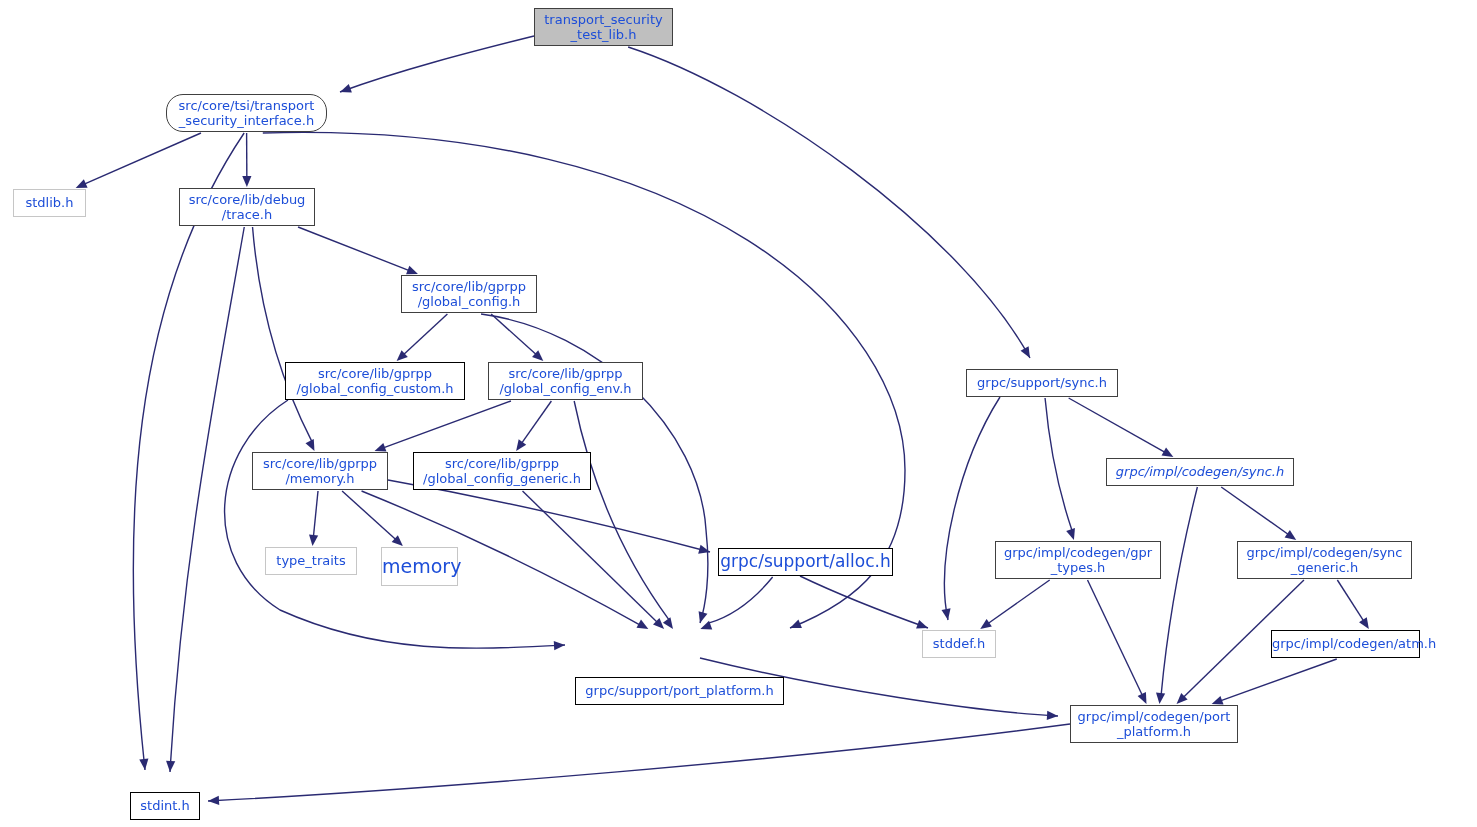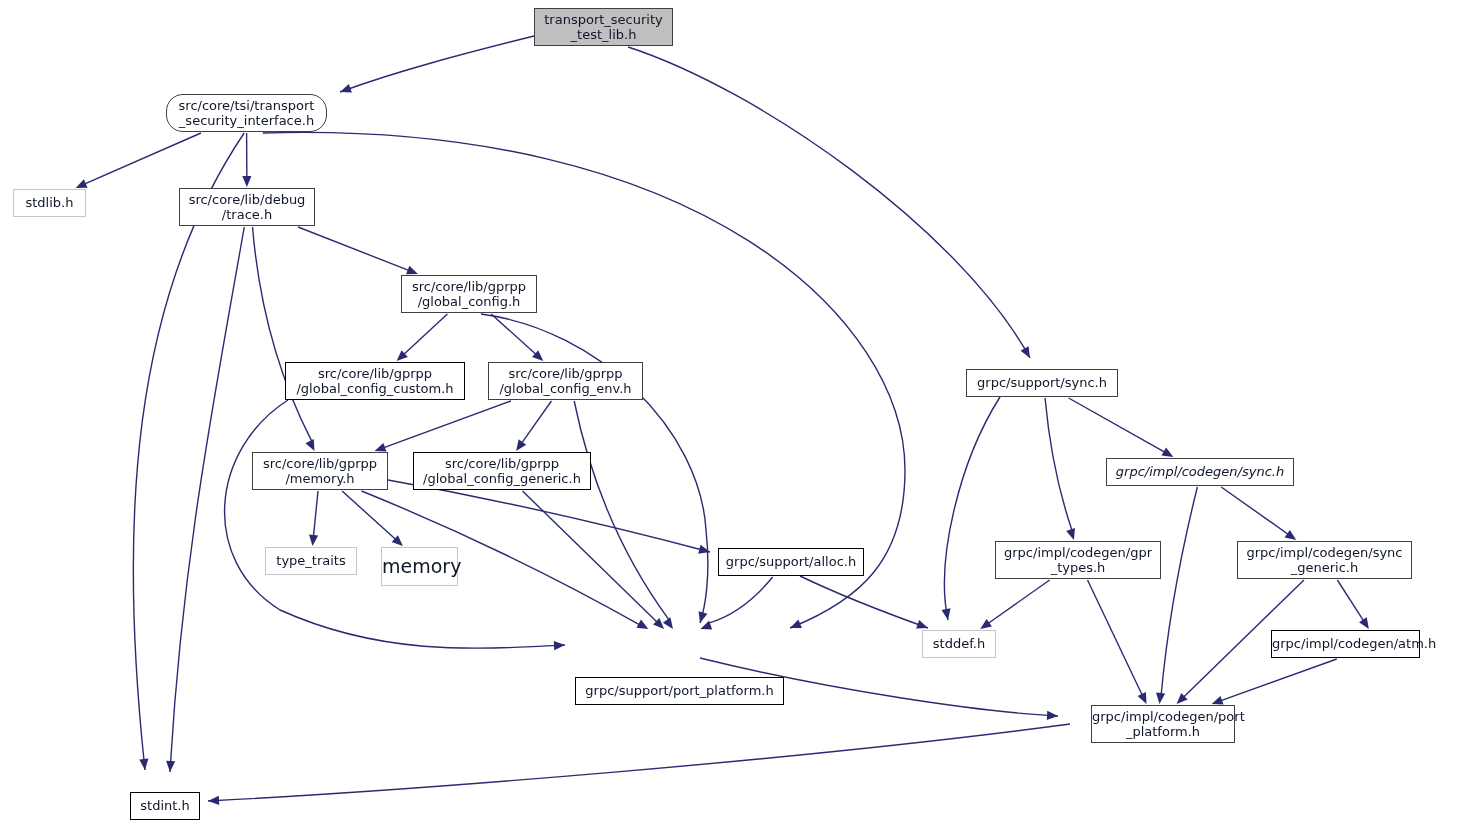--- a/index.html
+++ b/index.html
@@ -33,21 +33,21 @@
   }
   .node {
     position: absolute;
     box-sizing: border-box;
     display: flex;
     align-items: center;
     justify-content: flex-start;
     text-align: center;
     line-height: 1.16;
     white-space: pre;
-    color: #0f172a;
+    color: #1d4ed8;
     background: #ffffff;
   }
   .node-label {
     display: block;
     width: 100%;
     white-space: pre-line;
   }
   
   .n-root {
     background: #bfbfbf;
@@ -155,27 +155,27 @@
       <div class="node n-plain" style="left: 285px; top: 362px; width: 180px; height: 38px; font-size: 13px;"><span class="node-label">src/core/lib/gprpp
 /global_config_custom.h</span></div>
       <div class="node n-strong" style="left: 488px; top: 362px; width: 155px; height: 38px; font-size: 13px;"><span class="node-label">src/core/lib/gprpp
 /global_config_env.h</span></div>
       <div class="node n-strong" style="left: 252px; top: 452px; width: 136px; height: 38px; font-size: 13px;"><span class="node-label">src/core/lib/gprpp
 /memory.h</span></div>
       <div class="node n-plain" style="left: 413px; top: 452px; width: 178px; height: 38px; font-size: 13px;"><span class="node-label">src/core/lib/gprpp
 /global_config_generic.h</span></div>
       <div class="node n-sys" style="left: 265px; top: 547px; width: 92px; height: 28px; font-size: 13px;"><span class="node-label">type_traits</span></div>
       <div class="node n-sys" style="left: 381px; top: 547px; width: 77px; height: 39px; font-size: 19px;"><span class="node-label">memory</span></div>
-      <div class="node n-plain" style="left: 718px; top: 548px; width: 146px; height: 28px; font-size: 13px;"><span class="node-label">grpc/support/alloc.h</span></div>
+      <div class="node n-plain" style="left: 718px; top: 548px; width: 175px; height: 28px; font-size: 17px;"><span class="node-label">grpc/support/alloc.h</span></div>
       <div class="node n-plain" style="left: 575px; top: 630px; width: 209px; height: 28px; font-size: 13px; margin-top: 47px;"><span class="node-label">grpc/support/port_platform.h</span></div>
       <div class="node n-sys" style="left: 922px; top: 630px; width: 74px; height: 28px; font-size: 13px;"><span class="node-label">stddef.h</span></div>
       <div class="node n-strong" style="left: 966px; top: 369px; width: 152px; height: 28px; font-size: 13px;"><span class="node-label">grpc/support/sync.h</span></div>
       <div class="node n-strong" style="left: 1106px; top: 458px; width: 188px; height: 28px; font-size: 13px; font-style: italic;"><span class="node-label">grpc/impl/codegen/sync.h</span></div>
       <div class="node n-strong" style="left: 995px; top: 541px; width: 166px; height: 38px; font-size: 13px;"><span class="node-label">grpc/impl/codegen/gpr
 _types.h</span></div>
       <div class="node n-strong" style="left: 1237px; top: 541px; width: 175px; height: 38px; font-size: 13px;"><span class="node-label">grpc/impl/codegen/sync
 _generic.h</span></div>
       <div class="node n-plain" style="left: 1271px; top: 630px; width: 149px; height: 28px; font-size: 13px;"><span class="node-label">grpc/impl/codegen/atm.h</span></div>
-      <div class="node n-strong" style="left: 1070px; top: 705px; width: 144px; height: 38px; font-size: 13px; margin-left: 21px;"><span class="node-label">grpc/impl/codegen/port
+      <div class="node n-strong" style="left: 1070px; top: 705px; width: 168px; height: 38px; font-size: 13px;"><span class="node-label">grpc/impl/codegen/port
 _platform.h</span></div>
       <div class="node n-plain" style="left: 130px; top: 792px; width: 70px; height: 28px; font-size: 13px;"><span class="node-label">stdint.h</span></div>
     </div>
 </div>
 
 </body></html>

